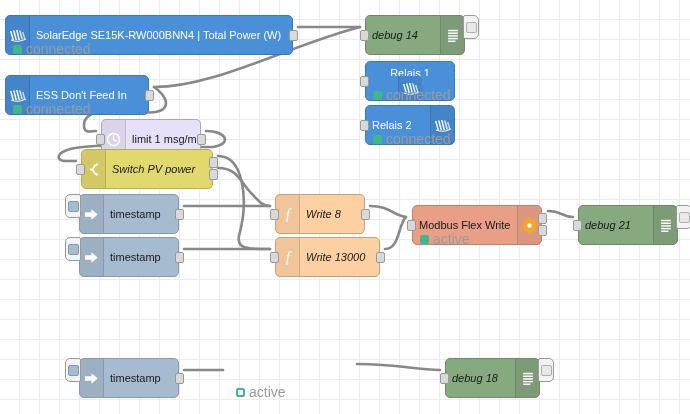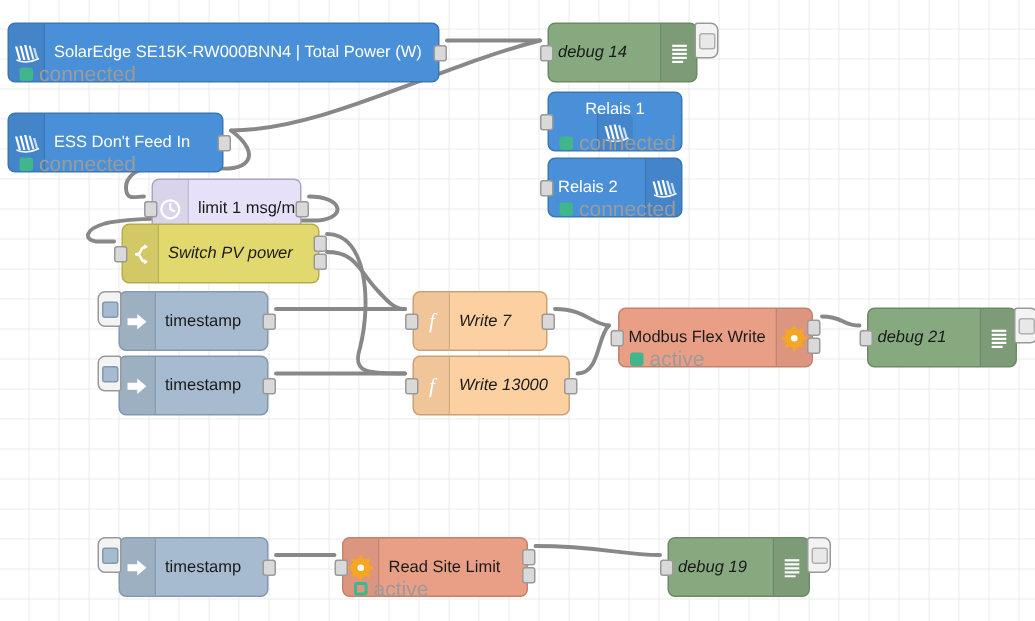--- a/index.html
+++ b/index.html
@@ -333,21 +333,21 @@
     <span class="port out"></span>
   </div>
 
   <div class="node n-func italic" style="left:275px;top:194px;width:90px;">
     <span class="port in"></span>
     <span class="ico left">
       <svg class="fn-svg" viewBox="0 0 12 18">
           <text x="6" y="14.5" font-family="Liberation Serif, serif" font-style="italic" font-size="16" fill="#ffffff" text-anchor="middle">f</text>
         </svg>
     </span>
-    <span class="lbl">Write 7</span>
+    <span class="lbl">Write 8</span>
     <span class="port out"></span>
   </div>
 
   <div class="node n-func italic" style="left:275px;top:237px;width:105px;">
     <span class="port in"></span>
     <span class="ico left">
       <svg class="fn-svg" viewBox="0 0 12 18">
           <text x="6" y="14.5" font-family="Liberation Serif, serif" font-style="italic" font-size="16" fill="#ffffff" text-anchor="middle">f</text>
         </svg>
     </span>
@@ -405,48 +405,28 @@
       </span>
     <span class="ico left">
       <svg class="inject-svg" viewBox="0 0 18 16">
           <path d="M1 5.2 H9 V1.6 L16.5 8 L9 14.4 V10.8 H1 Z" fill="#ffffff"></path>
         </svg>
     </span>
     <span class="lbl center">timestamp</span>
     <span class="port out"></span>
   </div>
 
-  <div class="node n-modbus" style="left:228px;top:358px;width:124px;">
-    <span class="port in"></span>
-    <span class="ico left">
-      <svg class="gear-svg" viewBox="0 0 20 20">
-          <g fill="#f5a623">
-            <circle cx="10" cy="10" r="7.6"></circle>
-            <g stroke="#f5a623" stroke-width="2.6" stroke-linecap="round">
-              <path d="M10 1.4 L10 18.6"></path>
-              <path d="M1.4 10 L18.6 10"></path>
-              <path d="M4 4 L16 16"></path>
-              <path d="M16 4 L4 16"></path>
-            </g>
-          </g>
-          <circle cx="10" cy="10" r="2.6" fill="#ffffff"></circle>
-        </svg>
-    </span>
-    <span class="lbl center">Read Site Limit</span>
-    <span class="port out o1"></span>
-    <span class="port out o2"></span>
-  </div>
   <div class="status" style="left:236px;top:384px;">
     <span class="dot ring"></span>
     <span>active</span>
   </div>
 
   <div class="node n-debug italic" style="left:445px;top:358px;width:95px;">
     <span class="port in"></span>
-    <span class="lbl center">debug 19</span>
+    <span class="lbl center">debug 18</span>
     <span class="ico right">
       <svg class="debug-svg" viewBox="0 0 14 16">
           <g fill="#ffffff">
             <rect x="1" y="1" width="12" height="1.8"></rect>
             <rect x="1" y="4.3" width="12" height="1.8"></rect>
             <rect x="1" y="7.6" width="12" height="1.8"></rect>
             <rect x="1" y="10.9" width="12" height="1.8"></rect>
             <rect x="1" y="14.2" width="9" height="1.8"></rect>
           </g>
         </svg>

